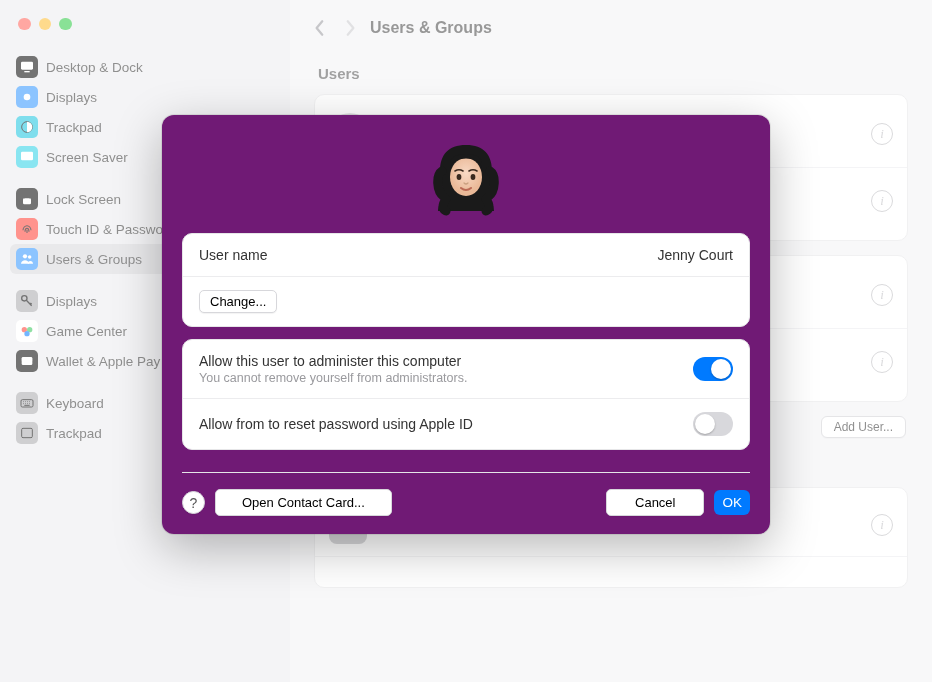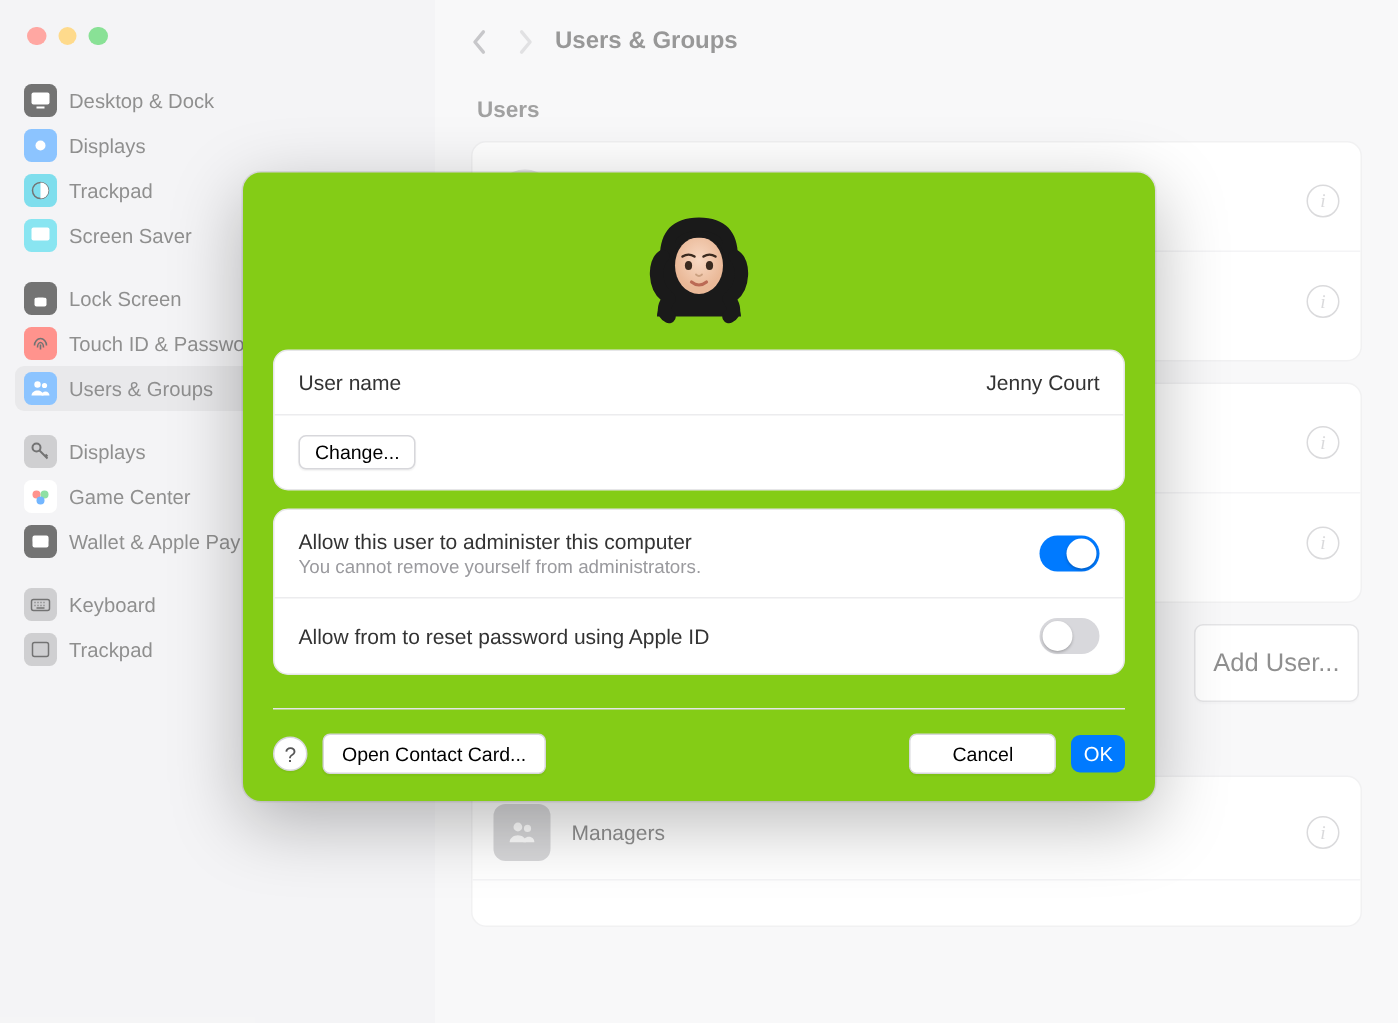--- a/index.html
+++ b/index.html
@@ -26,29 +26,29 @@
     .sectlabel{font-size:15px; font-weight:600; color:#555; margin:10px 0 12px 4px;}
     .card{background:#fff; border:1px solid #e6e6e8; border-radius:10px; padding:6px 0;}
     .row{display:flex;align-items:center;padding:12px 14px; gap:14px;}
     .row + .row{border-top:1px solid #ececee;}
     .avatar{width:42px;height:42px;border-radius:50%;background:#d0d0d4;flex-shrink:0;}
     .uname{font-size:14px;color:#333;}
     .sub{font-size:12.5px;color:#999;margin-top:2px;}
     .flexspace{flex:1;}
     .info-btn{width:22px;height:22px;border-radius:50%;border:1.5px solid #bcbcc0; color:#bcbcc0;display:flex;align-items:center;justify-content:center;font-family:Georgia,serif;font-style:italic;font-size:13px;}
     .adduser{margin:14px 2px 20px 0; display:flex; justify-content:flex-end;}
-    .btn{background:#fff;border:1px solid #d0d0d4;border-radius:6px;padding:15px 12px;font-size:17px;color:#333;box-shadow:0 1px 1px rgba(0,0,0,.03);}
+    .btn{background:#fff;border:1px solid #d0d0d4;border-radius:6px;padding:3px 12px;font-size:12px;color:#333;box-shadow:0 1px 1px rgba(0,0,0,.03);}
     .pillbtn{background:#fff;border:1px solid #d7d7db;border-radius:5px;padding:3px 10px;font-size:13px;box-shadow:0 1px 1px rgba(0,0,0,.05);}
     .bluebtn{background:#007aff;color:#fff;border:none;border-radius:6px;padding:5px 8px;font-size:13.5px;}
     .toggle{width:40px;height:24px;border-radius:12px;background:#d8d8dc;position:relative;flex-shrink:0;}
     .toggle.on{background:#007aff;}
     .toggle .knob{width:20px;height:20px;border-radius:50%;background:#fff;position:absolute;top:2px;left:2px;box-shadow:0 1px 2px rgba(0,0,0,.25);}
     .toggle.on .knob{left:18px;}
     .scrim{ position:absolute; inset:0; background:rgba(255,255,255,0.45); z-index:10; }
-    .dialog{position:absolute; left:162px; top:115px; width:608px; background:#84cc16; border-radius:12px; box-shadow:0 14px 48px rgba(0,0,0,.28), 0 0 0 1px rgba(0,0,0,.08); z-index:20; padding:22px 20px 18px 20px;}
+    .dialog{position:absolute; left:162px; top:115px; width:608px; background:#701a75; border-radius:12px; box-shadow:0 14px 48px rgba(0,0,0,.28), 0 0 0 1px rgba(0,0,0,.08); z-index:20; padding:22px 20px 18px 20px;}
     .bigavatar{width:80px;height:80px;margin:0 auto 16px auto; display:flex;align-items:center;justify-content:center;}
     .dcard{background:#fff;border:1px solid #e6e6e8;border-radius:10px;}
     .drow{display:flex;align-items:center;padding:13px 16px; font-size:14px;color:#333;}
     .drow + .drow{border-top:1px solid #ececee;}
     .drowlabel{flex:1;}
     .drowval{color:#333;}
     .drowsub{font-size:12.5px;color:#9a9a9e;margin-top:2px;}
     .dcard + .dcard{margin-top:12px;}
     .dfooter{margin-top:22px; padding-top:16px; border-top:1px solid #e5e5e8; display:flex; align-items:center; gap:10px;}
     .help{width:23px;height:23px;border-radius:50%;background:#fff;border:1px solid #d7d7db;display:flex;align-items:center;justify-content:center;font-size:14px;color:#555;box-shadow:0 1px 1px rgba(0,0,0,.05);}
@@ -303,18 +303,18 @@
     <div class="drow">
       <div class="drowlabel">Allow from to reset password using Apple ID</div>
       <div class="toggle">
           <div class="knob"></div>
         </div>
     </div>
   </div>
 
   <div class="dfooter">
     <div class="help">?</div>
-    <button class="pillbtn" style="padding:5px 12px;">Open Contact Card...</button>
+    <button class="pillbtn" style="padding:5px 26px;">Open Contact Card...</button>
     <div class="flexspace"></div>
     <button class="pillbtn" style="padding:5px 28px;">Cancel</button>
     <button class="bluebtn">OK</button>
   </div>
 </div>
 
 </body></html>

